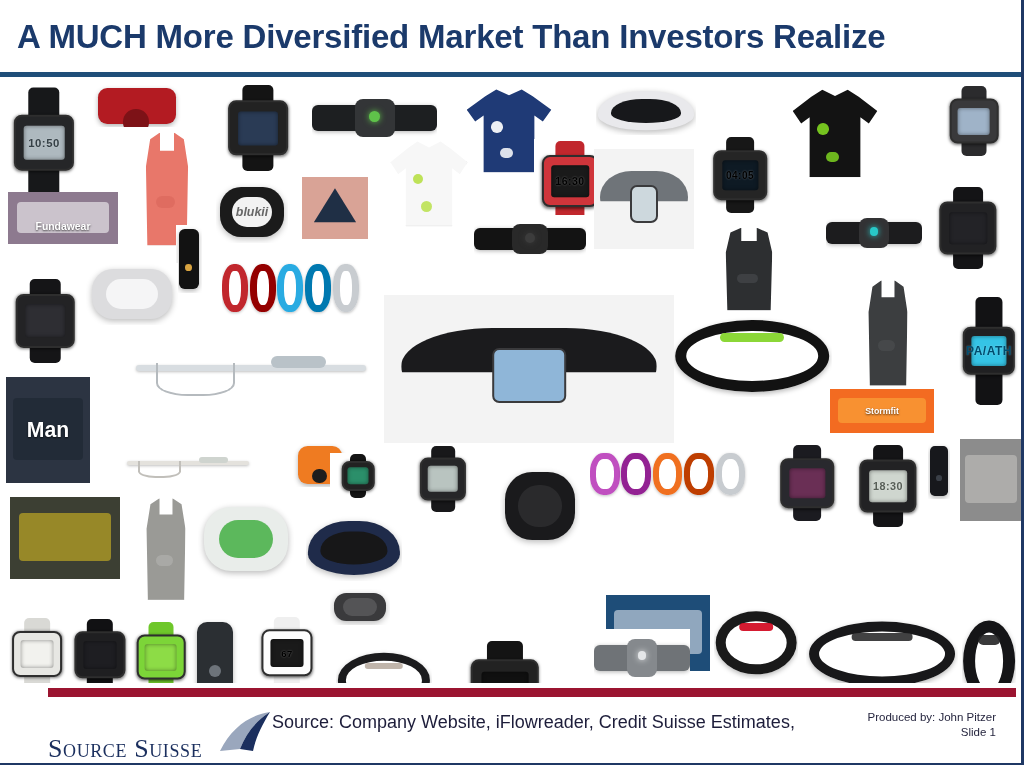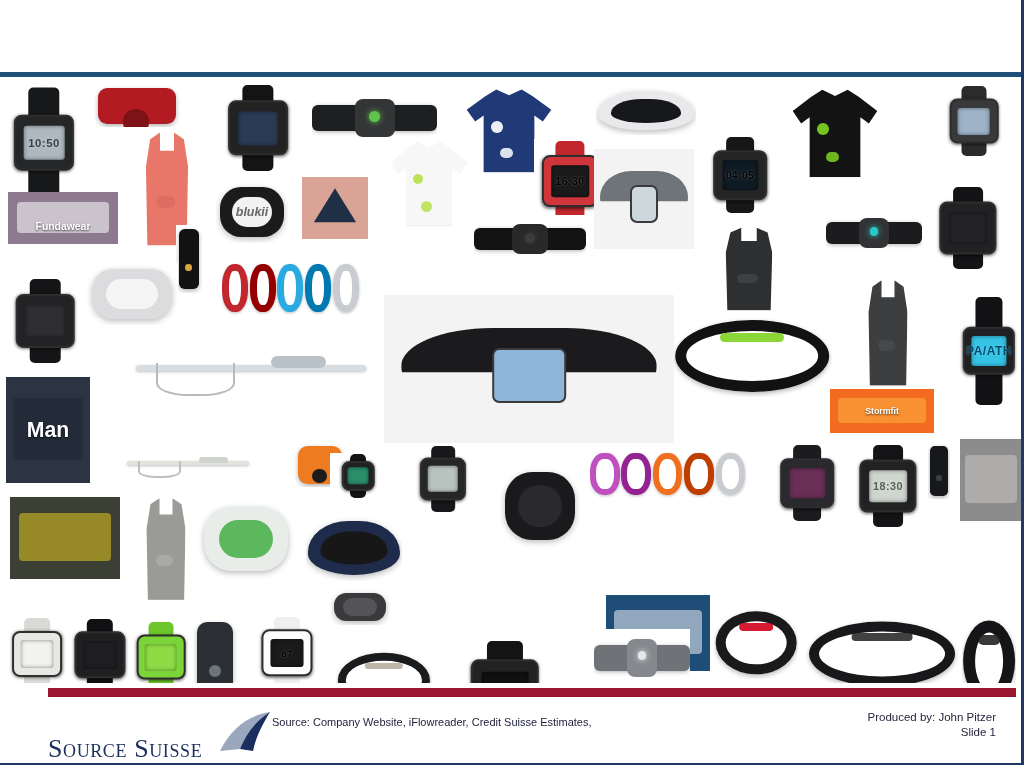--- a/index.html
+++ b/index.html
@@ -60,32 +60,35 @@
   .logo-wrap{position:absolute;left:48px;top:18px;width:250px;height:44px;}
   .logo-text{
     position:absolute;left:0;top:16px;
     font-family:"Liberation Serif","DejaVu Serif",serif;
     font-size:26px;color:#1b2f5e;letter-spacing:.6px;
     font-variant:small-caps;white-space:nowrap;
   }
   .logo-mark{position:absolute;left:168px;top:-7px;width:58px;height:46px;}
   .src{
     position:absolute;left:272px;top:14px;width:560px;
-    font-size:11px;color:#1d1d3a;line-height:17px;
+    font-size:18px;color:#1d1d3a;line-height:17px;
   }
   .prod{
     position:absolute;right:28px;top:10px;width:260px;text-align:right;
     font-size:11.5px;color:#26263f;line-height:15px;
   }
 </style>
 </head>
 <body>
 
 <div class="slide">
 
+  <div class="title-bar">
+    <div class="slide-title">A MUCH More Diversified Market Than Investors Realize</div>
+  </div>
   <div class="title-rule"></div>
 
   <div class="collage" id="collage">
       <div class="item" style="left: 8px; top: 8px; width: 72px; height: 115px;">
         <div class="ph">
       <div class="watch" style="width:72px;height:115px">
         <div class="strapT" style="top:2%;width:31.449600000000004px;height:46px;background:#17181a"></div>
         <div class="strapB" style="bottom:2%;width:31.449600000000004px;height:46px;background:#17181a"></div>
         <div class="face" style="width:56.160000000000004px;height:51.66720000000001px;background:#252628">
           <div class="scr" style="width:40.4352px;height:34.10035200000001px;background:#aeb9bf;

